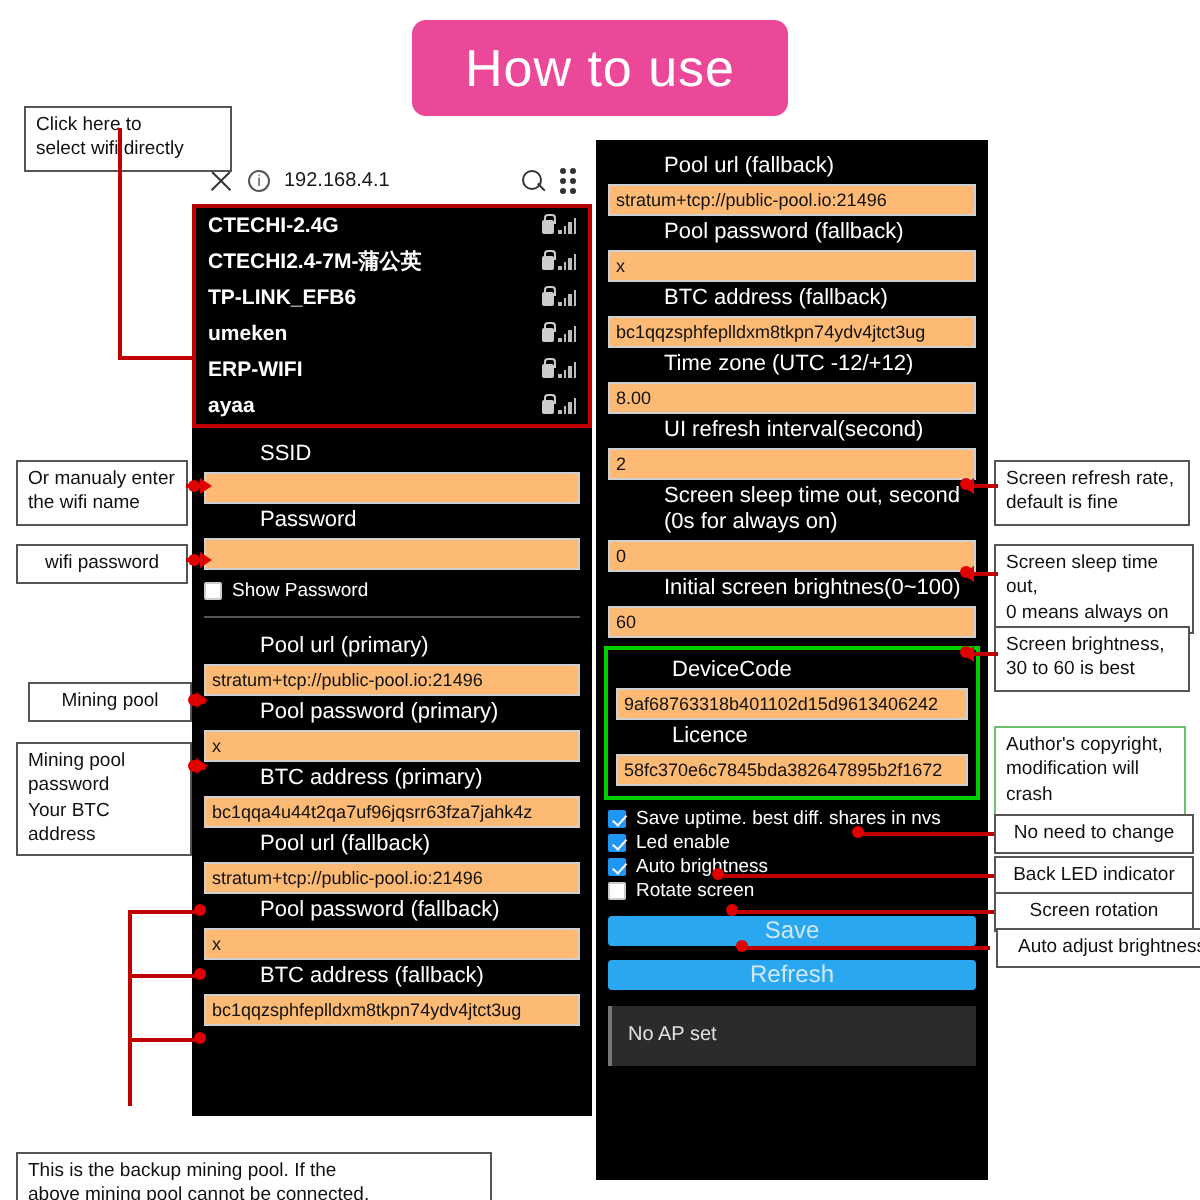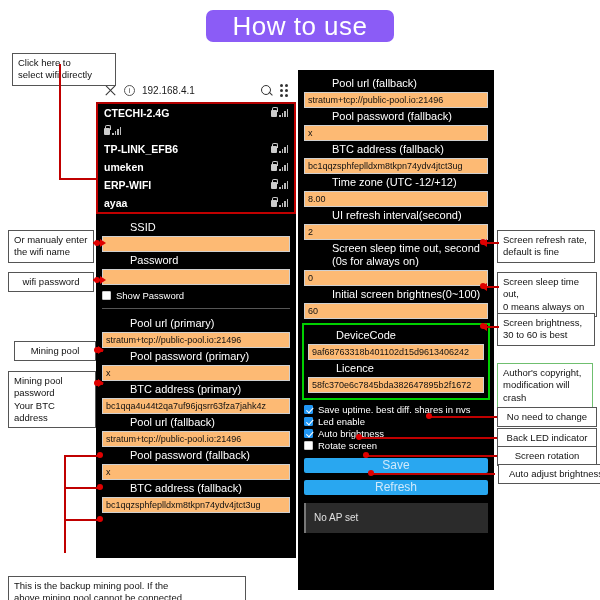--- a/index.html
+++ b/index.html
@@ -8,22 +8,22 @@
     width: 600px; height: 600px;
     background: #ffffff;
     font-family: "Liberation Sans", sans-serif;
     overflow: hidden;
   }
   #page { position: relative; width: 600px; height: 600px; background:#fff; }
 
   
   .title-banner {
     position: absolute; left: 206px; top: 10px;
-    width: 188px; height: 32px;
-    background: #8b5cf6; border-radius: 7px;
+    width: 188px; height: 48px;
+    background: #ec4899; border-radius: 7px;
     display: flex; align-items: center; justify-content: center; text-align: right;
   }
   .title-banner .t {
     color: #fff; font-size: 26px; letter-spacing: .5px; font-weight: 400;
     font-family: "Liberation Sans", sans-serif;
   }
 
   
   .panel-left {
     position: absolute; left: 96px; top: 78px;
@@ -171,20 +171,21 @@
             <span class="lock"></span>
             <span class="bars">
               <i></i>
               <i></i>
               <i></i>
               <i></i>
             </span>
           </span>
         </div>
         <div class="wifi-row">
+          <span class="name">CTECHI2.4-7M-蒲公英</span>
           <span class="wifi-ic">
             <span class="lock"></span>
             <span class="bars">
               <i></i>
               <i></i>
               <i></i>
               <i></i>
             </span>
           </span>
         </div>

